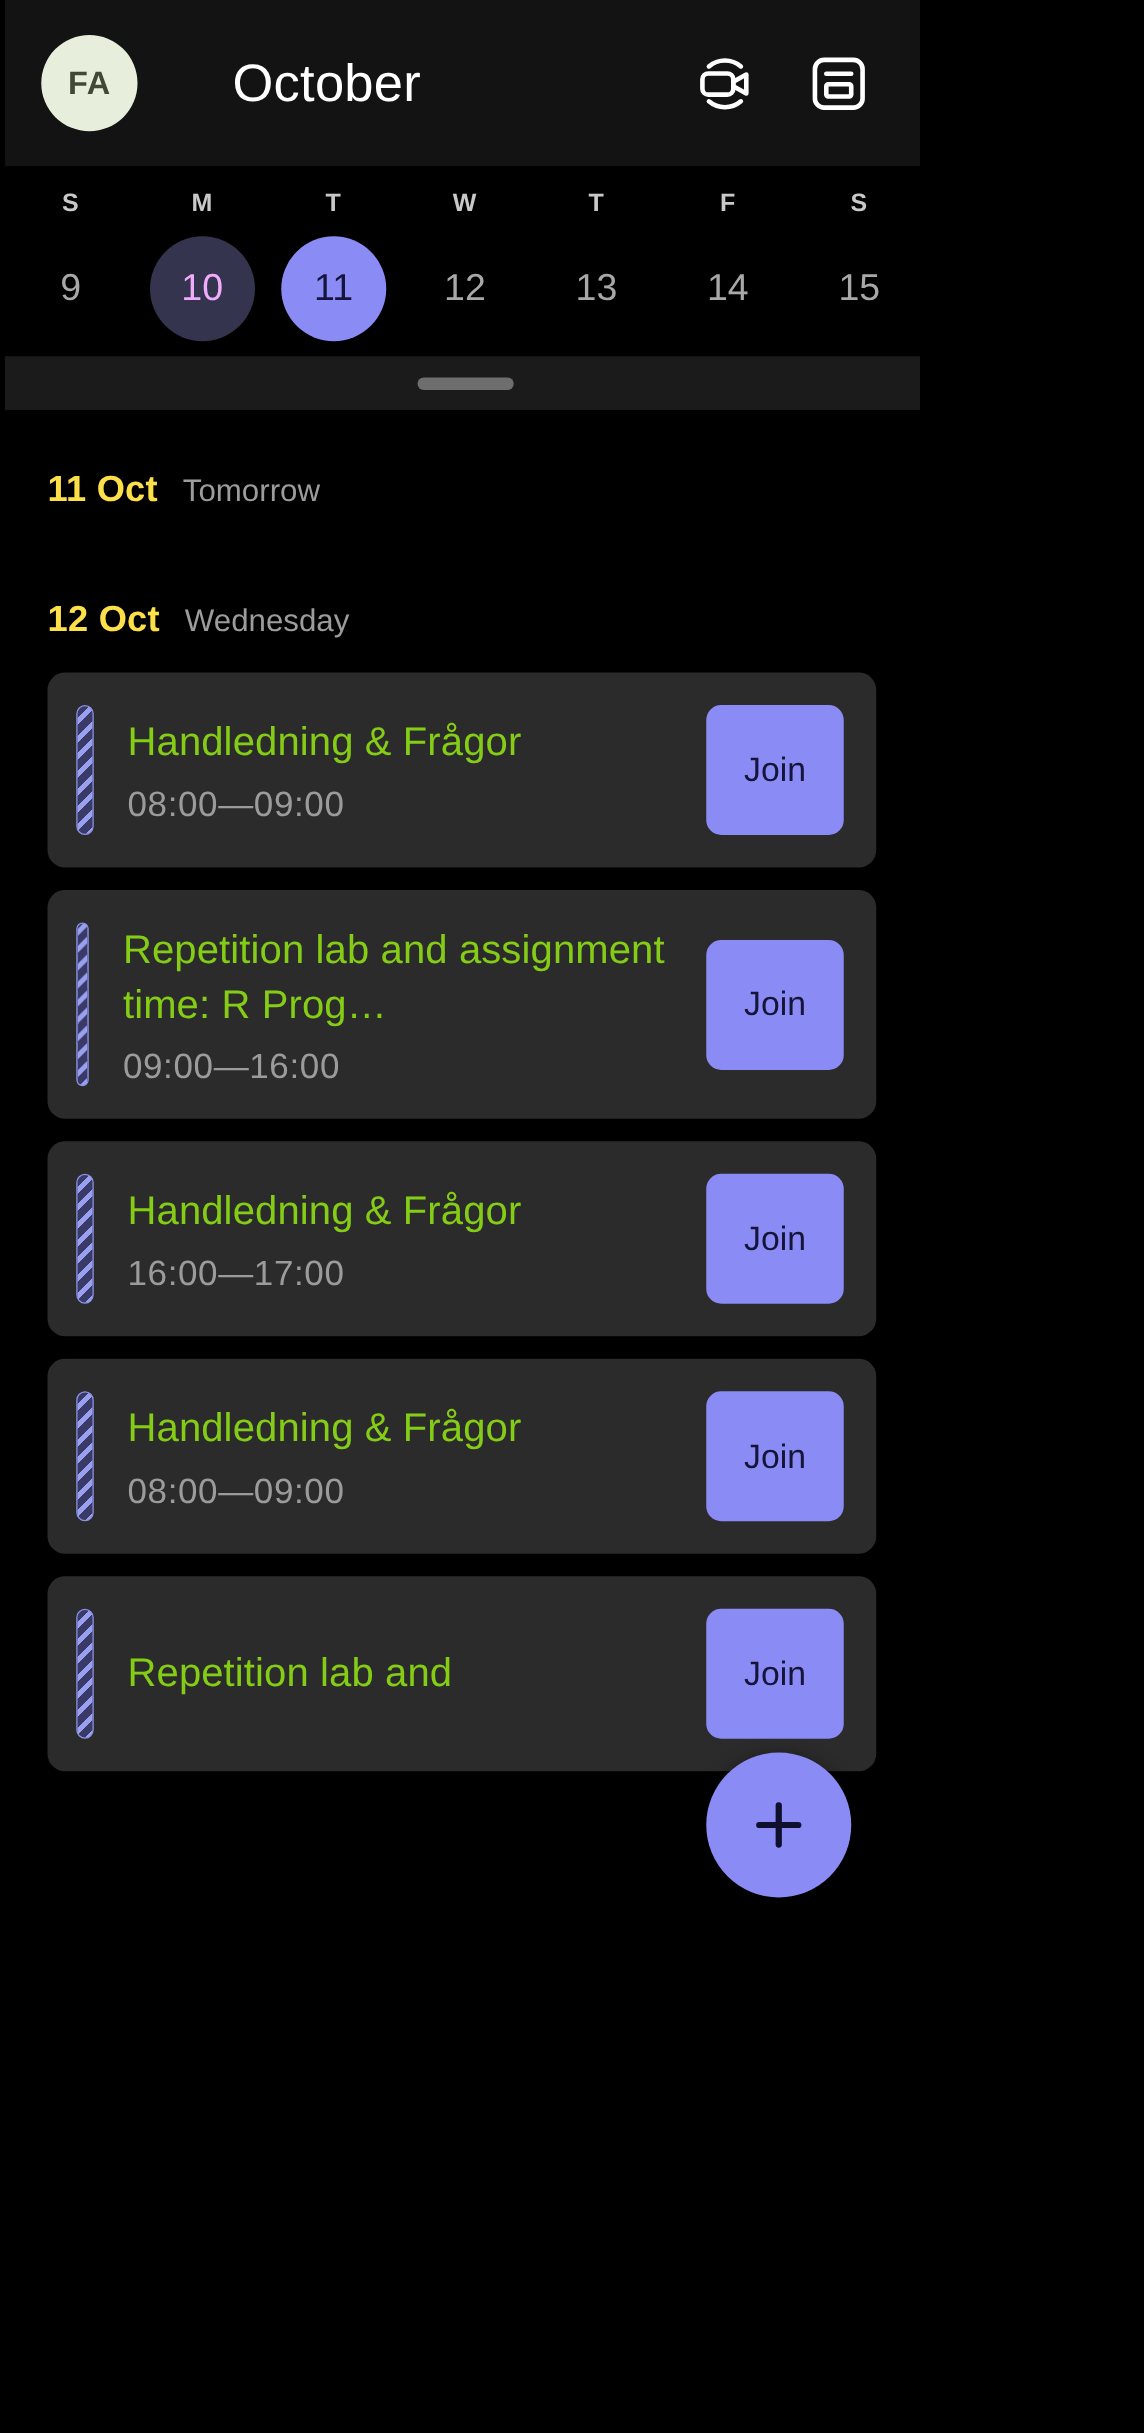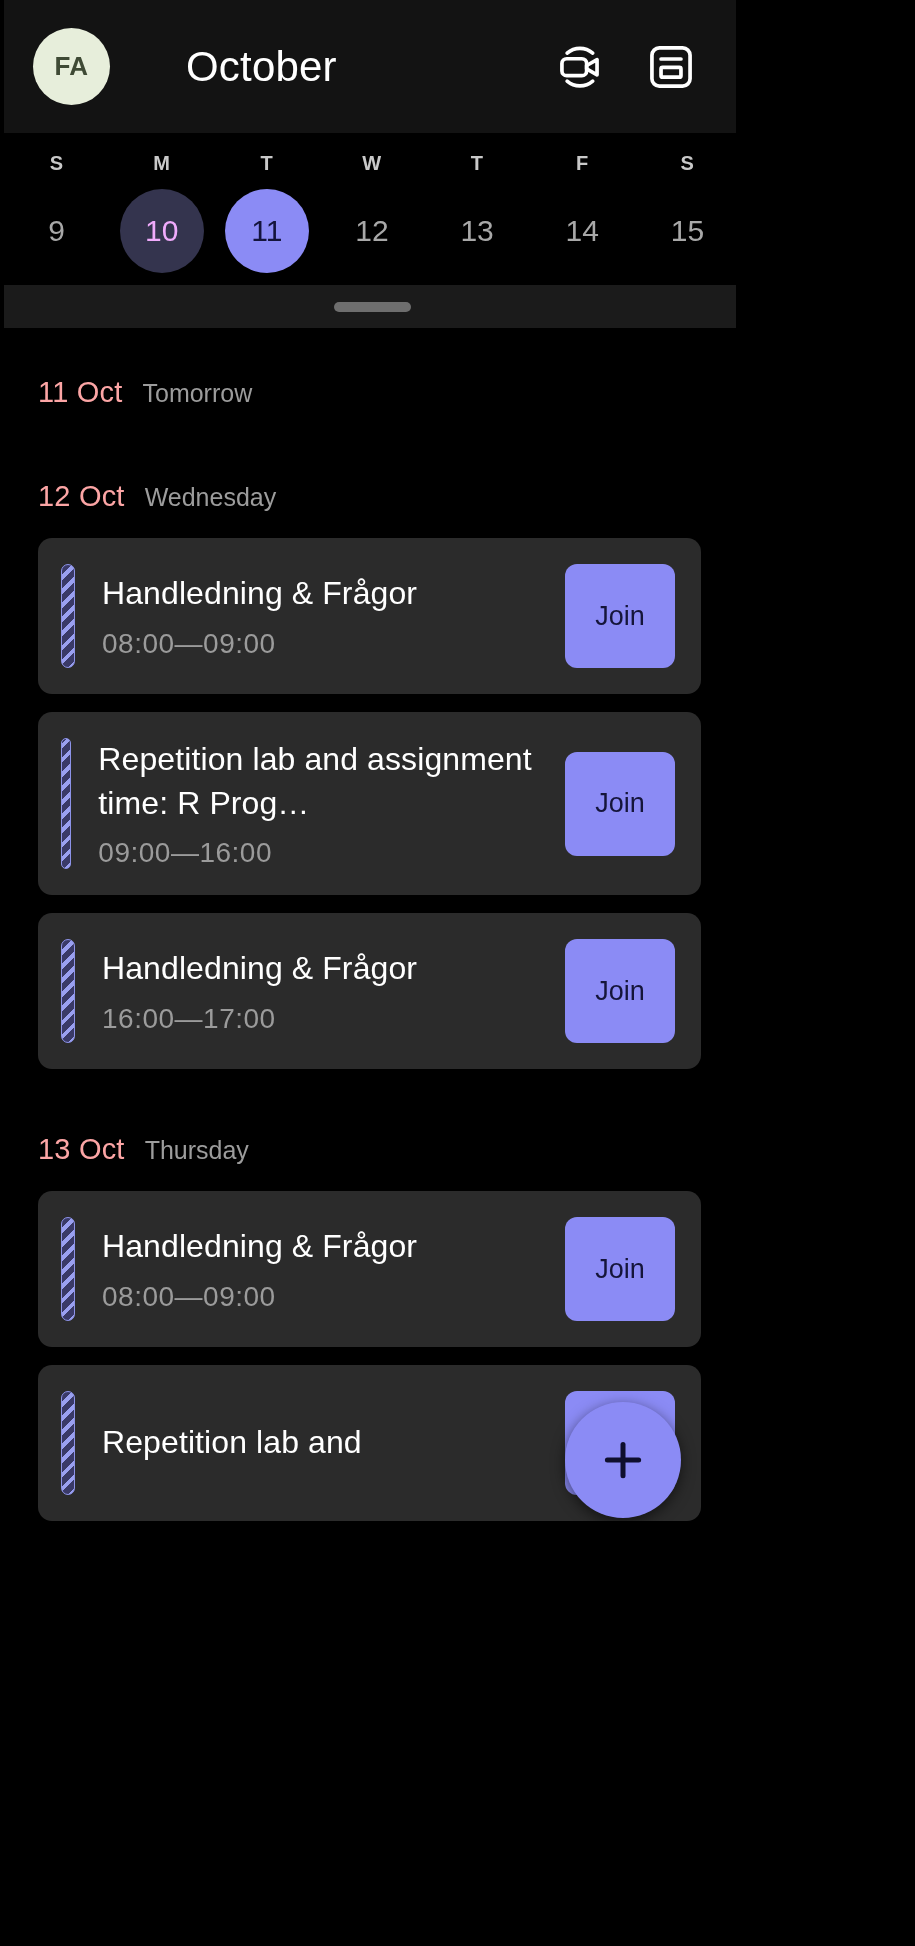--- a/index.html
+++ b/index.html
@@ -97,21 +97,21 @@
     padding:0 0 0 0;
   }
   .day-header {
     display:flex; align-items:baseline;
     padding:0 0 0 34px;
     margin-top:64px;
     height:40px;
   }
   .day-header.first { margin-top:48px; }
   .day-date {
-    color:#fca5a5; font-size:29px; font-weight:normal; letter-spacing:0.2px;
+    color:#fde047; font-size:29px; font-weight:bold; letter-spacing:0.2px;
   }
   .day-name {
     color:#9c9c9c; font-size:25px; margin-left:20px; font-weight:400;
   }
   .event-card {
     position:relative;
     margin:18px 39px 0 34px;
     background:#2b2b2b;
     border-radius:14px;
     min-height:130px;
@@ -131,21 +131,21 @@
     border:1px solid #8d93e8;
     box-sizing:border-box;
   }
   .event-body {
     flex:1 1 auto;
     padding-left:27px;
     padding-right:12px;
     min-width:0;
   }
   .event-title {
-    color:#ffffff; font-size:32px; font-weight:400; line-height:1.36;
+    color:#84cc16; font-size:32px; font-weight:400; line-height:1.36;
     letter-spacing:0.1px;
   }
   .event-time {
     color:#9b9b9b; font-size:28px; margin-top:12px; letter-spacing:0.5px;
   }
   .join-btn {
     flex:0 0 auto;
     width:110px; height:104px;
     margin-right:26px;
     background:#8b8bf5; color:#15153a;
@@ -275,24 +275,20 @@
 
       <div class="event-card">
         <div class="accent-bar"></div>
         <div class="event-body">
           <div class="event-title">Handledning &amp; Frågor</div>
           <div class="event-time">16:00—17:00</div>
         </div>
         <button class="join-btn">Join</button>
       </div>
 
-      <div class="day-header">
-        <span class="day-date">13 Oct</span>
-        <span class="day-name">Thursday</span>
-      </div>
 
       <div class="event-card">
         <div class="accent-bar"></div>
         <div class="event-body">
           <div class="event-title">Handledning &amp; Frågor</div>
           <div class="event-time">08:00—09:00</div>
         </div>
         <button class="join-btn">Join</button>
       </div>
 

